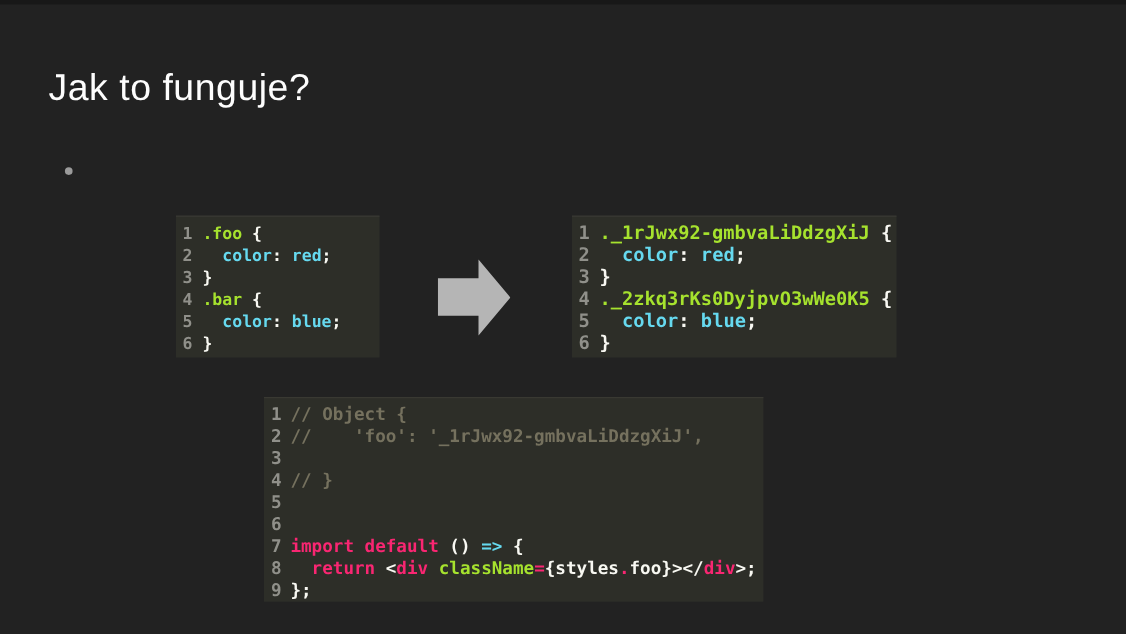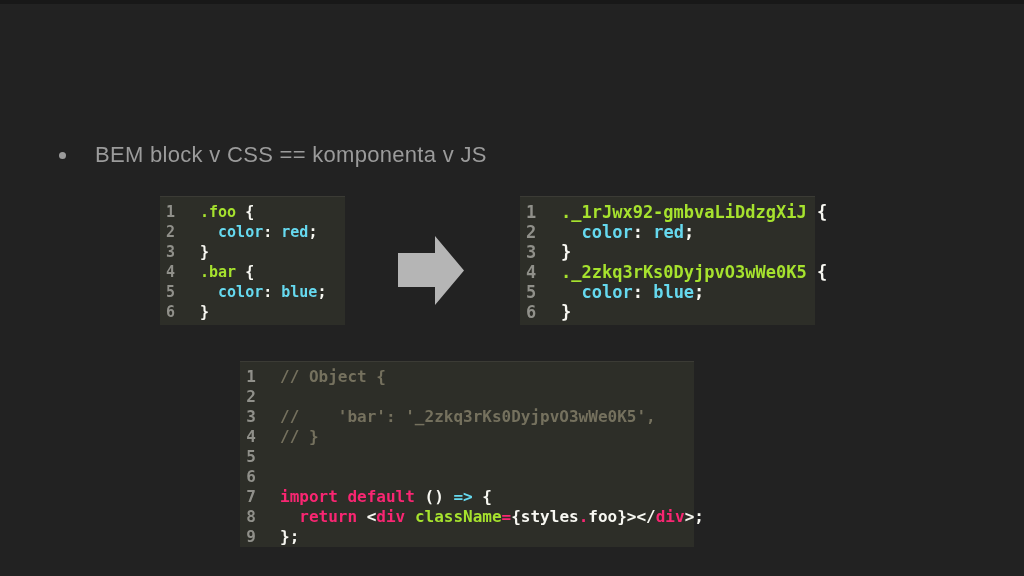--- a/index.html
+++ b/index.html
@@ -23,40 +23,40 @@
               font-family:"DejaVu Sans Mono",monospace;font-weight:bold;box-sizing:border-box;
               padding:5px 4px 4px 6px;}
   .code-left{left:160px;top:196px;width:185px;height:129px;font-size:15px;}
   .code-right{left:520px;top:196px;width:295px;height:129px;font-size:17px;}
   .code-bottom{left:240px;top:361px;width:454px;height:186px;font-size:16px;}
   .code-line{display:flex;height:20px;line-height:20px;white-space:pre;}
   .line-num{color:var(--line-number);text-align:right;flex:none;}
   .code-left .line-num{width:9px;margin-right:9px;}
   .code-right .line-num{width:10px;margin-right:9px;}
   .code-bottom .line-num{width:10px;margin-right:8px;}
-  .line-code{white-space:pre;margin-left:16px;}
+  .line-code{white-space:pre;}
   .tok-plain{color:var(--plain);}
   .tok-green{color:var(--green);}
   .tok-cyan{color:var(--cyan);}
   .tok-cyan_italic{color:var(--cyan);}
   .tok-pink{color:var(--pink);}
   .tok-yellow{color:var(--yellow);}
   .tok-comment{color:var(--comment);}
   .arrow{position:absolute;left:398px;top:235px;width:66px;height:71px;}
   .arrow svg{display:block;}
 </style>
 </head>
 <body>
 
 <div class="slide">
   <div class="top-strip"></div>
 
+  <h1 class="title">Jak to funguje?</h1>
 
   <span class="bullet-dot"></span>
-  <span class="bullet-text">BEM block v CSS == komponenta v JS</span>
 
   <div class="code-block code-left">
       <div class="code-line"><span class="line-num">1</span><span class="line-code"><span class="tok-green">.foo</span><span class="tok-plain"> {</span></span></div>
       <div class="code-line"><span class="line-num">2</span><span class="line-code"><span class="tok-plain">  </span><span class="tok-cyan_italic">color</span><span class="tok-plain">: </span><span class="tok-cyan">red</span><span class="tok-plain">;</span></span></div>
       <div class="code-line"><span class="line-num">3</span><span class="line-code"><span class="tok-plain">}</span></span></div>
       <div class="code-line"><span class="line-num">4</span><span class="line-code"><span class="tok-green">.bar</span><span class="tok-plain"> {</span></span></div>
       <div class="code-line"><span class="line-num">5</span><span class="line-code"><span class="tok-plain">  </span><span class="tok-cyan_italic">color</span><span class="tok-plain">: </span><span class="tok-cyan">blue</span><span class="tok-plain">;</span></span></div>
       <div class="code-line"><span class="line-num">6</span><span class="line-code"><span class="tok-plain">}</span></span></div>
     </div>
 
@@ -70,22 +70,22 @@
       <div class="code-line"><span class="line-num">1</span><span class="line-code"><span class="tok-green">._1rJwx92-gmbvaLiDdzgXiJ</span><span class="tok-plain"> {</span></span></div>
       <div class="code-line"><span class="line-num">2</span><span class="line-code"><span class="tok-plain">  </span><span class="tok-cyan_italic">color</span><span class="tok-plain">: </span><span class="tok-cyan">red</span><span class="tok-plain">;</span></span></div>
       <div class="code-line"><span class="line-num">3</span><span class="line-code"><span class="tok-plain">}</span></span></div>
       <div class="code-line"><span class="line-num">4</span><span class="line-code"><span class="tok-green">._2zkq3rKs0DyjpvO3wWe0K5</span><span class="tok-plain"> {</span></span></div>
       <div class="code-line"><span class="line-num">5</span><span class="line-code"><span class="tok-plain">  </span><span class="tok-cyan_italic">color</span><span class="tok-plain">: </span><span class="tok-cyan">blue</span><span class="tok-plain">;</span></span></div>
       <div class="code-line"><span class="line-num">6</span><span class="line-code"><span class="tok-plain">}</span></span></div>
     </div>
 
   <div class="code-block code-bottom">
       <div class="code-line"><span class="line-num">1</span><span class="line-code"><span class="tok-comment">// Object {</span></span></div>
-      <div class="code-line"><span class="line-num">2</span></div>
-      <div class="code-line"><span class="line-num">3</span><span class="line-code"><span class="tok-comment">//    'bar': '_2zkq3rKs0DyjpvO3wWe0K5',</span></span></div>
+      <div class="code-line"><span class="line-num">2</span><span class="line-code"><span class="tok-comment">//    'foo': '_1rJwx92-gmbvaLiDdzgXiJ',</span></span></div>
+      <div class="code-line"><span class="line-num">3</span></div>
       <div class="code-line"><span class="line-num">4</span><span class="line-code"><span class="tok-comment">// }</span></span></div>
       <div class="code-line"><span class="line-num">5</span></div>
       <div class="code-line"><span class="line-num">6</span><span class="line-code"></span></div>
       <div class="code-line"><span class="line-num">7</span><span class="line-code"><span class="tok-pink">import</span><span class="tok-plain"> </span><span class="tok-pink">default</span><span class="tok-plain"> () </span><span class="tok-cyan">=&gt;</span><span class="tok-plain"> {</span></span></div>
       <div class="code-line"><span class="line-num">8</span><span class="line-code"><span class="tok-plain">  </span><span class="tok-pink">return</span><span class="tok-plain"> &lt;</span><span class="tok-pink">div</span><span class="tok-plain"> </span><span class="tok-green">className</span><span class="tok-pink">=</span><span class="tok-plain">{styles</span><span class="tok-pink">.</span><span class="tok-plain">foo}&gt;&lt;/</span><span class="tok-pink">div</span><span class="tok-plain">&gt;;</span></span></div>
       <div class="code-line"><span class="line-num">9</span><span class="line-code"><span class="tok-plain">};</span></span></div>
     </div>
 </div>
 
 </body></html>

